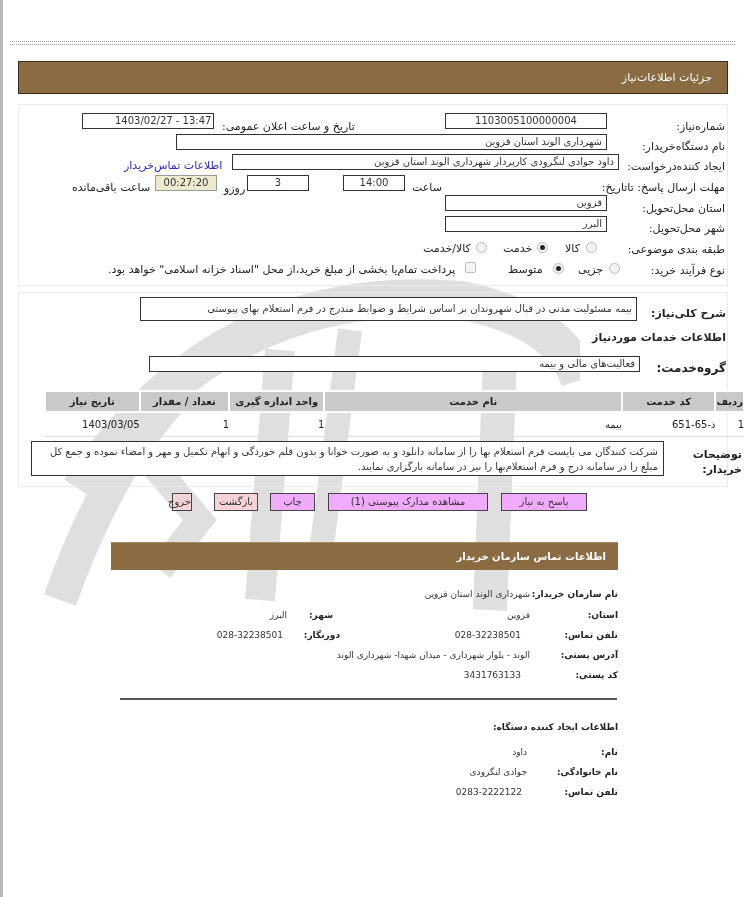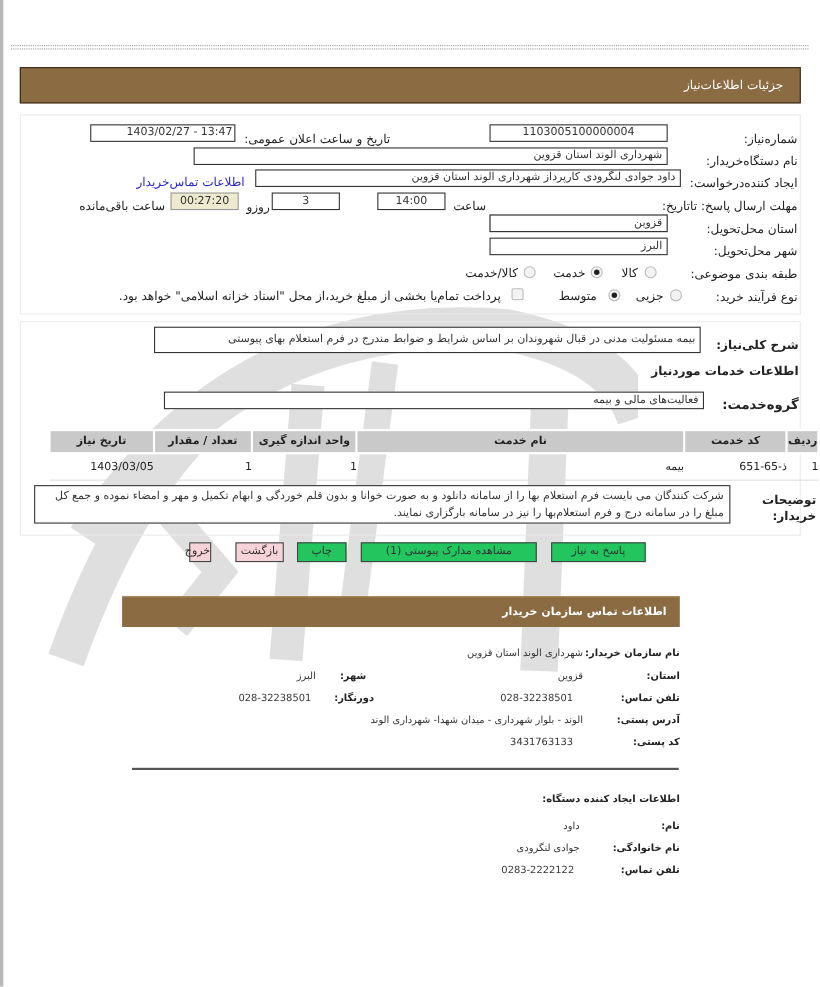--- a/index.html
+++ b/index.html
@@ -18,21 +18,21 @@
   .fld.center { text-align: center; }
   .fld.timer { background: #eeead0; border-color: #999; text-align: center; }
   .link { position: absolute; color: #2a2acc; font-size: 11px; white-space: nowrap; cursor: pointer; }
   .radio { position: absolute; width: 11px; height: 11px; border-radius: 50%; border: 1px solid #bbb; background: #f3f3f3; }
   .radio.on::after { content: ""; position: absolute; left: 2px; top: 2px; width: 5px; height: 5px; border-radius: 50%; background: #222; }
   .chk { position: absolute; width: 11px; height: 11px; border: 1px solid #bbb; background: #f3f3f3; border-radius: 2px; }
   table.svc { position: absolute; left: 44px; top: 390px; width: 701px; border-collapse: collapse; font-size: 10px; }
   table.svc th { background: #c9c9c9; font-weight: bold; height: 21px; border: 2px solid #fff; text-align: center; color: #222; }
   table.svc td { height: 24px; text-align: right; border-bottom: 1px solid #ddd; color: #222; }
   .btn { position: absolute; height: 18px; border: 1px solid #444; font-size: 10px; text-align: center; line-height: 12px; cursor: pointer; color: #333; font-family: "DejaVu Sans", sans-serif; }
-  .btn.green { background: #22c55e; }
+  .btn.green { background: #f0abfc; }
   .btn.red { background: #f6d3d8; }
   .contact-bar { position: absolute; left: 111px; top: 542px; width: 507px; height: 28px; background: #8b6b42; border-top: 1px solid #a88a60; }
   .contact-bar span { position: absolute; right: 12px; top: 8px; color: #fff; font-size: 10px; font-weight: bold; }
   .clbl { position: absolute; font-size: 9px; font-weight: bold; color: #222; white-space: nowrap; }
   .cval { position: absolute; font-size: 9px; color: #333; white-space: nowrap; }
   .hr { position: absolute; left: 120px; top: 698px; width: 497px; height: 2px; background: #555; }
 </style>
 </head>
 <body>
 

